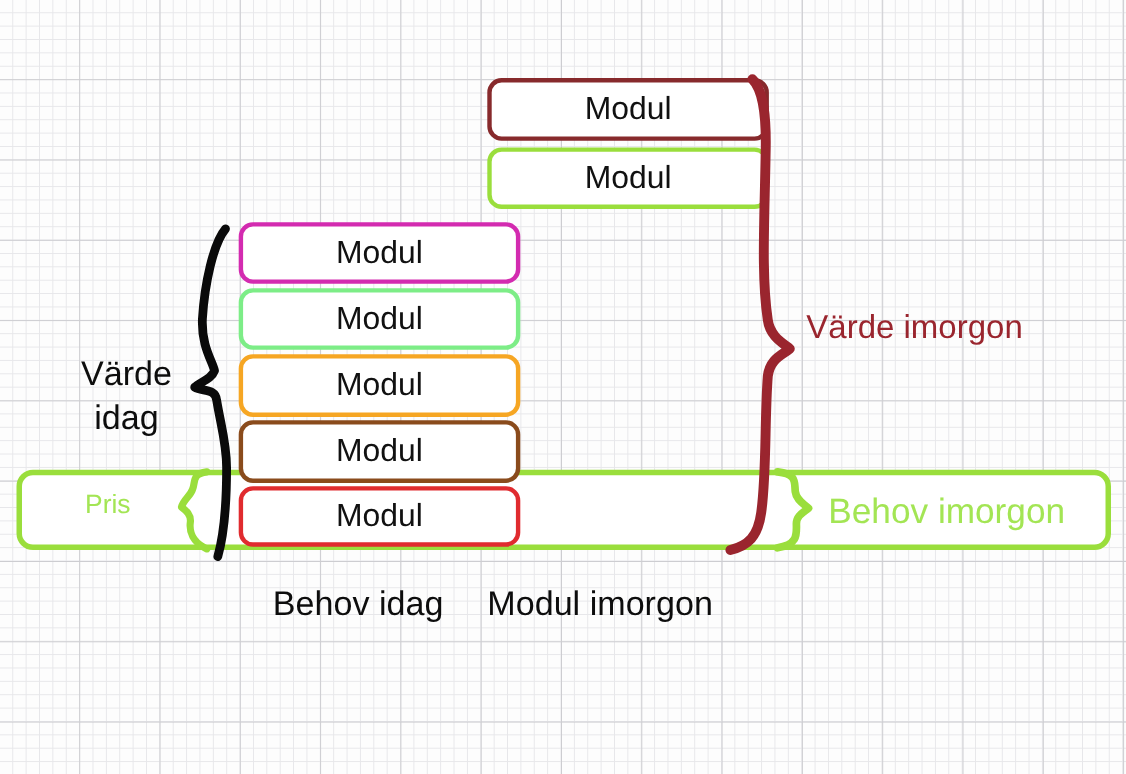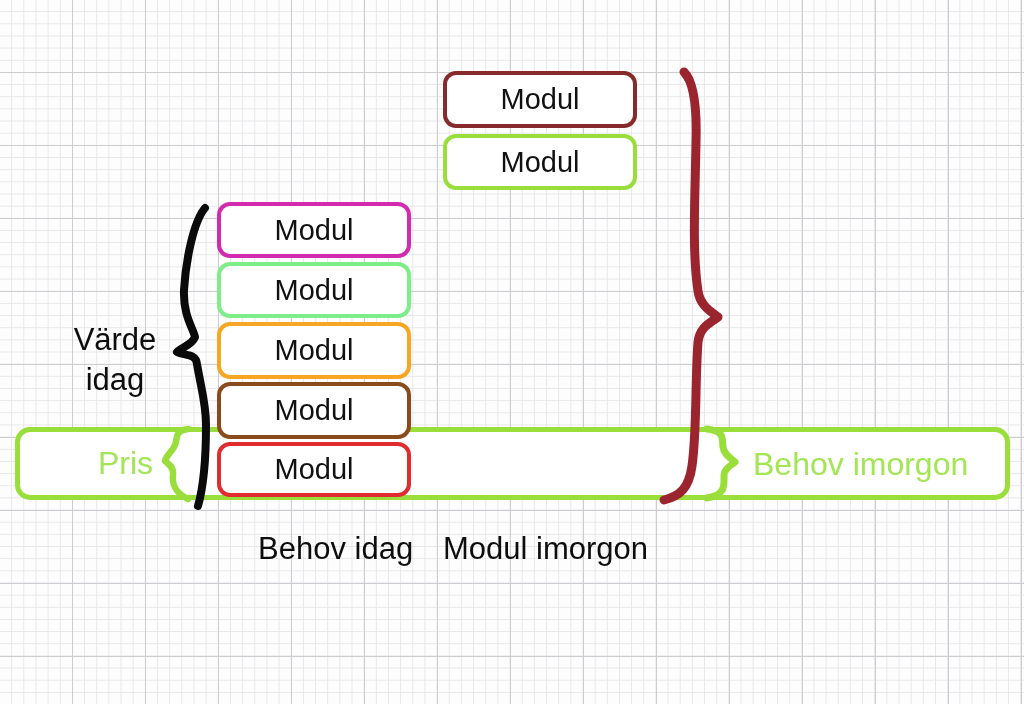--- a/index.html
+++ b/index.html
@@ -15,44 +15,44 @@
     background-image:
       linear-gradient(to right, #cdcdd1 1px, transparent 1px),
       linear-gradient(to bottom, #cdcdd1 1px, transparent 1px),
       linear-gradient(to right, #e7e7ea 1px, transparent 1px),
       linear-gradient(to bottom, #e7e7ea 1px, transparent 1px);
     background-size:73px 73px, 73px 73px, 12.17px 12.17px, 12.17px 12.17px;
     background-position:-1px -1px, -1px -1px, -1px -1px, -1px -1px;
   }
   .module-box{
     position:absolute;
-    width:194px;
+    width:256px;
     background:#ffffff;
     border:4px solid #000;
     border-radius:13px;
     display:flex;align-items:center;justify-content:center;
     font-size:29px;color:#111;
     box-sizing:border-box;
   }
   .price-band{
     position:absolute;
     left:15px;top:427px;width:995px;height:73px;
     background:#ffffff;
     border:5px solid #9ade3c;
     border-radius:15px;
     box-sizing:border-box;
   }
   .brace{position:absolute;}
   .brace path{fill:none;stroke-linecap:round;stroke-linejoin:round;}
   .lbl{position:absolute;color:#0d0d0d;}
   .lbl-varde-idag{left:38px;top:288px;width:154px;text-align:center;font-size:31px;line-height:40px;white-space:pre-line;margin-top:32px;}
   .lbl-varde-imorgon{left:733px;top:281px;font-size:30px;}
-  .lbl-pris{left:43px;top:445px;width:110px;text-align:right;font-size:32px;}
+  .lbl-pris{left:43px;top:445px;width:110px;text-align:center;font-size:24px;}
   .lbl-pris-imorgon{left:753px;top:446px;font-size:32px;}
-  .lbl-behov-idag{left:258px;top:531px;font-size:31px;}
+  .lbl-behov-idag{left:248px;top:531px;font-size:31px;}
   .lbl-behov-imorgon{left:443px;top:531px;font-size:31px;}
 </style>
 </head>
 <body>
 
 <div class="canvas">
 
   <div class="price-band" style="border-color: rgb(154, 222, 60);"></div>
 
   <div class="module-box" style="left: 443px; top: 71px; height: 57px; border-color: rgb(135, 42, 44);">
@@ -91,18 +91,19 @@
   <svg class="brace" style="left:160px;top:425px" width="34" height="79" viewBox="0 0 34 79">
     <path d="M 28,4 C 14,6 18,13 15,20 C 13,26 7,29 5,36 C 9,39 14,43 13,50 C 12,58 15,68 28,74" stroke-width="6.5" stroke="#9ade3c"></path>
   </svg>
 
   <svg class="brace" style="left:700px;top:425px" width="40" height="78" viewBox="0 0 40 78">
     <path d="M 7,4 C 25,6 22,14 23,22 C 24,30 31,33 35,37 C 30,41 24,44 24,51 C 24,60 26,70 7,73" stroke-width="7" stroke="#9ade3c"></path>
   </svg>
 
   <div class="lbl lbl-varde-idag">Värde
 idag</div>
+  <div class="lbl lbl-varde-imorgon" style="color: rgb(154, 37, 46);">Värde imorgon</div>
   <div class="lbl lbl-pris" style="color: rgb(163, 229, 84);">Pris</div>
   <div class="lbl lbl-pris-imorgon" style="color: rgb(163, 229, 84);">Behov imorgon</div>
   <div class="lbl lbl-behov-idag">Behov idag</div>
   <div class="lbl lbl-behov-imorgon">Modul imorgon</div>
 
 </div>
 
 </body></html>

